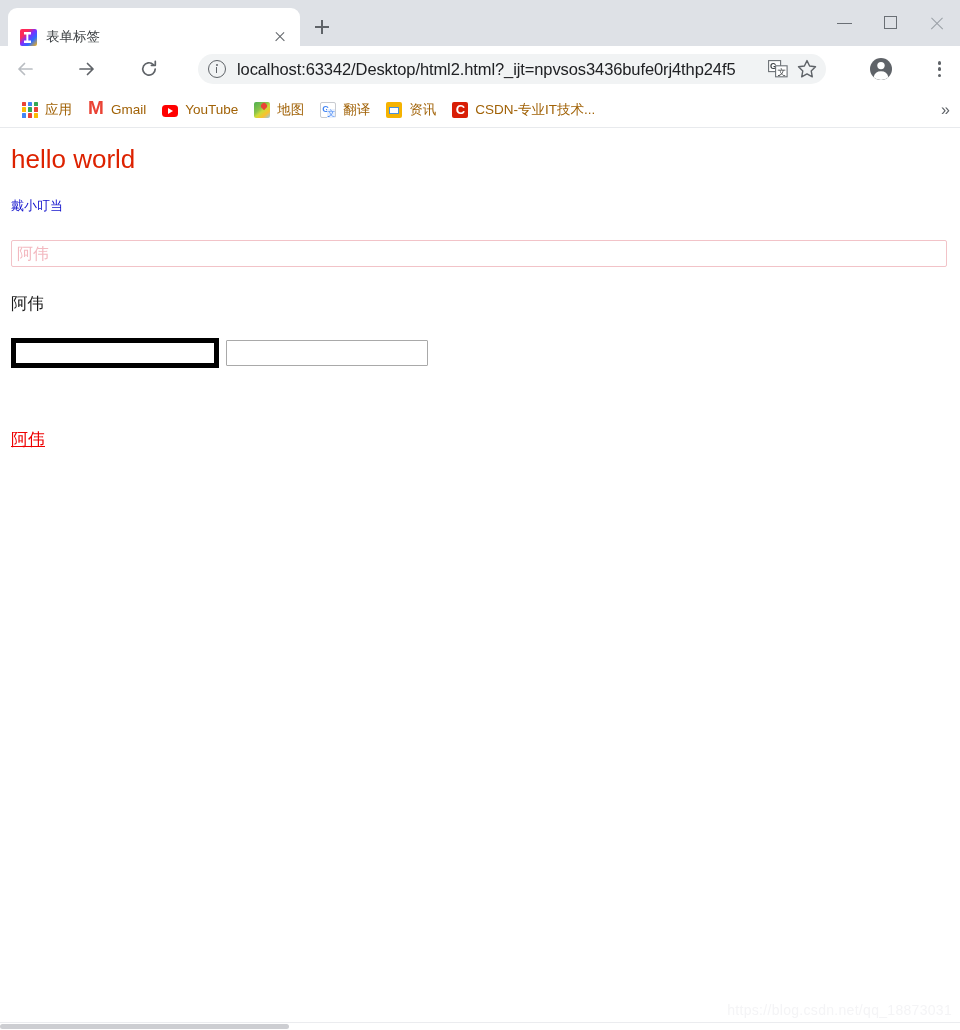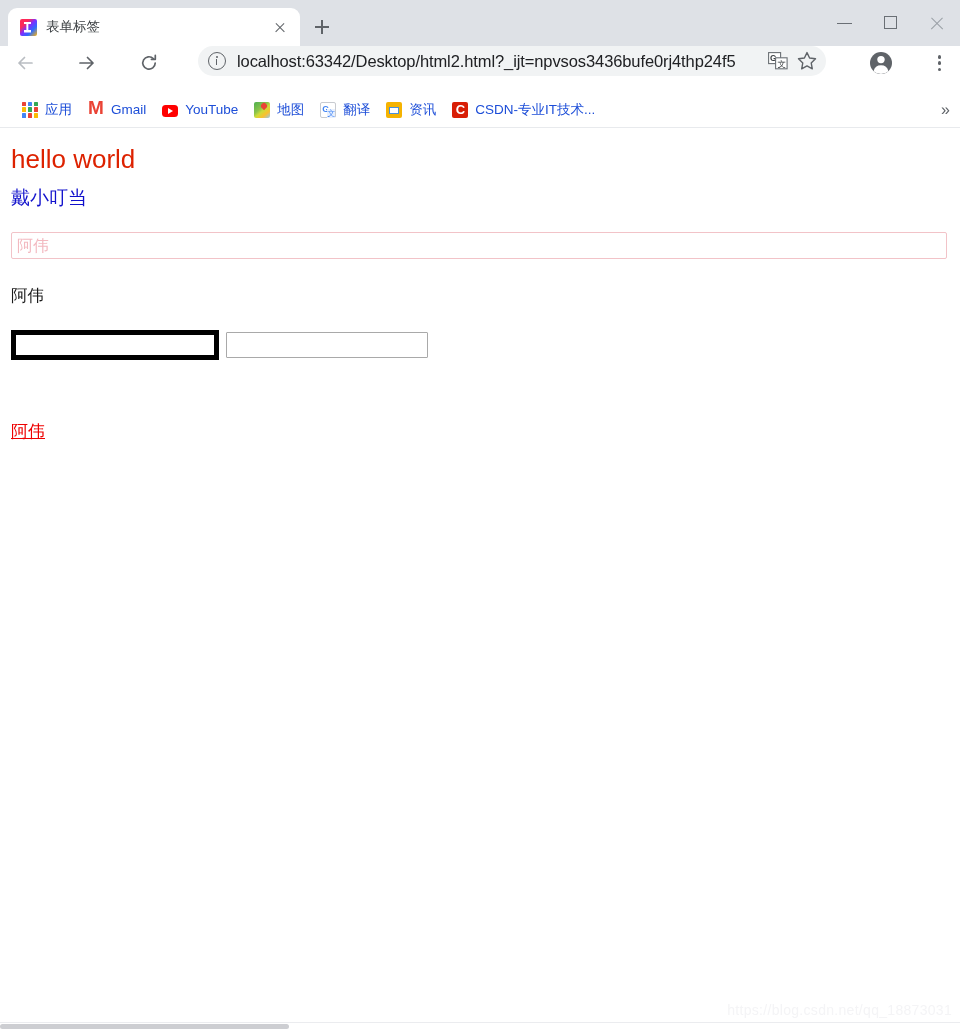--- a/index.html
+++ b/index.html
@@ -35,21 +35,21 @@
     position: relative;
     padding-left: 8px;
     box-sizing: border-box;
   }
   .tab {
     width: 292px;
     height: 38px;
     background: #ffffff;
     border-radius: 9px 9px 0 0;
     display: flex;
-    align-items: center;
+    align-items: flex-end;
     padding: 0 10px 0 12px;
     box-sizing: border-box;
     position: relative;
   }
   .tab-favicon {
     width: 17px;
     height: 17px;
     border-radius: 2px;
     flex: 0 0 auto;
     background:
@@ -140,21 +140,21 @@
     background: #9aa0a6;
   }
   .wc-close::before { transform: rotate(45deg); }
   .wc-close::after  { transform: rotate(-45deg); }
 
   
   .toolbar {
     height: 46px;
     background: #ffffff;
     display: flex;
-    align-items: flex-start;
+    align-items: center;
     padding: 0 6px 0 8px;
     box-sizing: border-box;
     gap: 24px;
   }
   .navbtn {
     width: 34px; height: 34px;
     flex: 0 0 auto;
     position: relative;
     border-radius: 50%;
     margin-right: 4px;
@@ -254,21 +254,21 @@
     display: flex;
     align-items: center;
     height: 26px;
     padding: 0 8px;
     border-radius: 4px;
     flex: 0 0 auto;
     max-width: 200px;
   }
   .bm-label {
     font-size: 13.5px;
-    color: #1d4ed8;
+    color: #a16207;
     margin-left: 7px;
     white-space: nowrap;
     overflow: hidden;
     text-overflow: ellipsis;
   }
   .bm-icon { width: 16px; height: 16px; flex: 0 0 auto; position: relative; }
 
   
   .ico-apps { display: grid; grid-template-columns: repeat(3,1fr); grid-template-rows: repeat(3,1fr); gap: 1.6px; }
   .ico-apps span { border-radius: 0.6px; display:block; }
@@ -394,22 +394,22 @@
   .h-block {
     margin: 9px 0 0 3px;
     font-size: 26px;
     line-height: 28px;
     font-weight: normal;
   }
   .h-red   { color: #dd2200; }
   .h-green { color: #009933; }
 
   .blue-line {
-    margin: 12px 0 0 3px;
-    font-size: 19px;
+    margin: 20px 0 0 3px;
+    font-size: 13px;
     line-height: 26px;
     color: #1111cc;
     font-weight: normal;
   }
 
   .wide-input {
     display: block;
     margin: 21px 0 0 3px;
     width: 936px;
     height: 27px;

